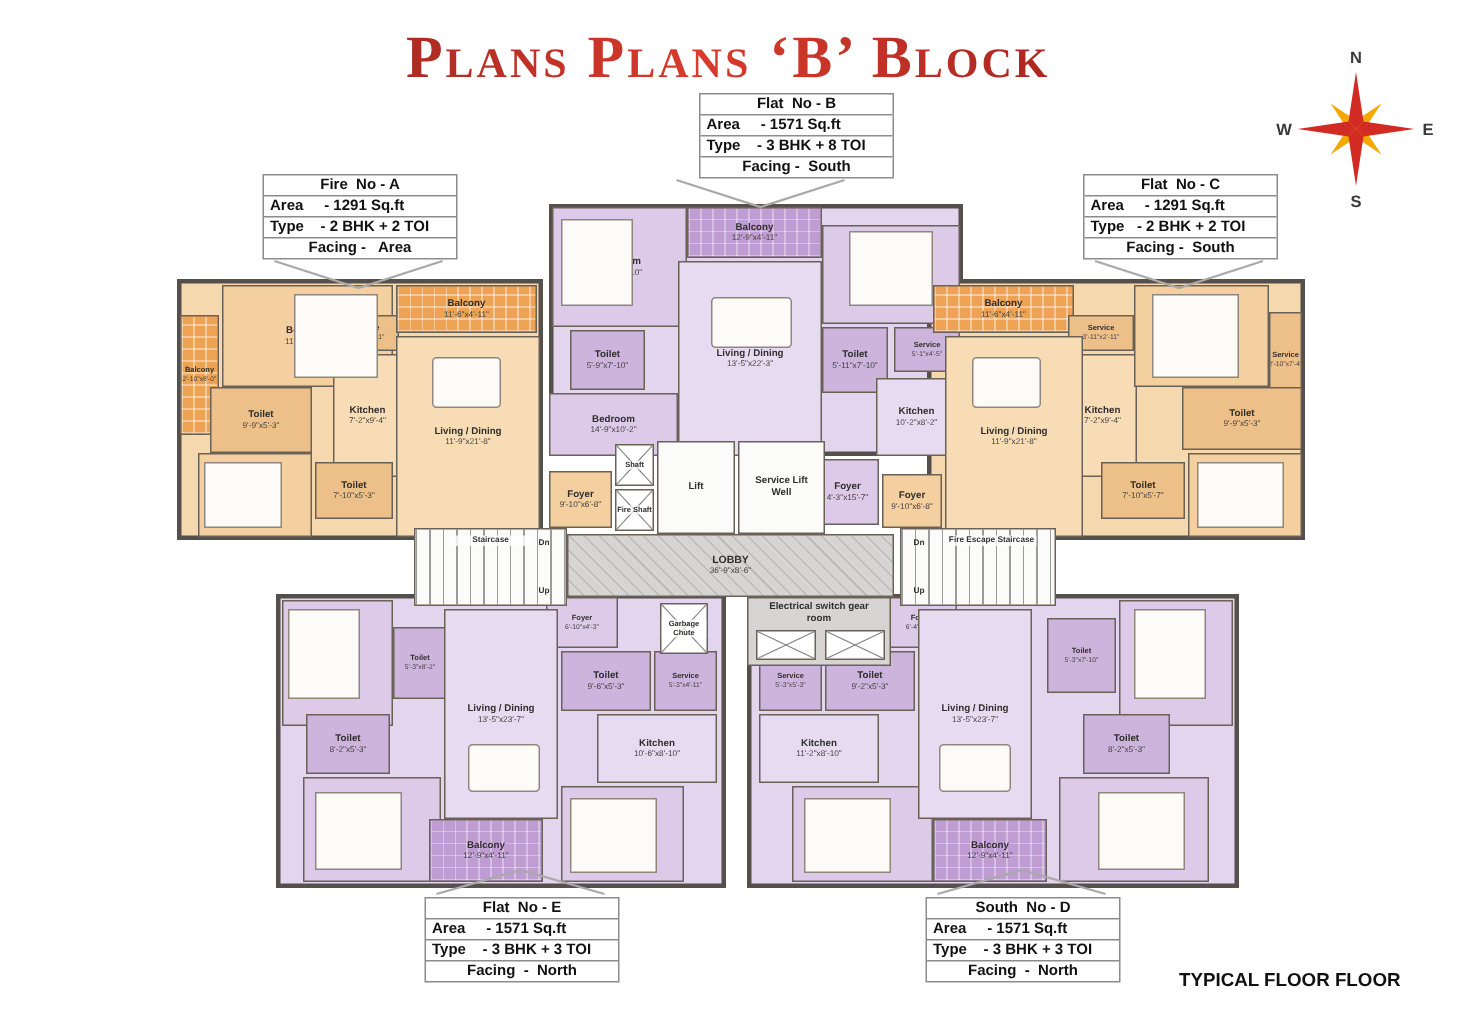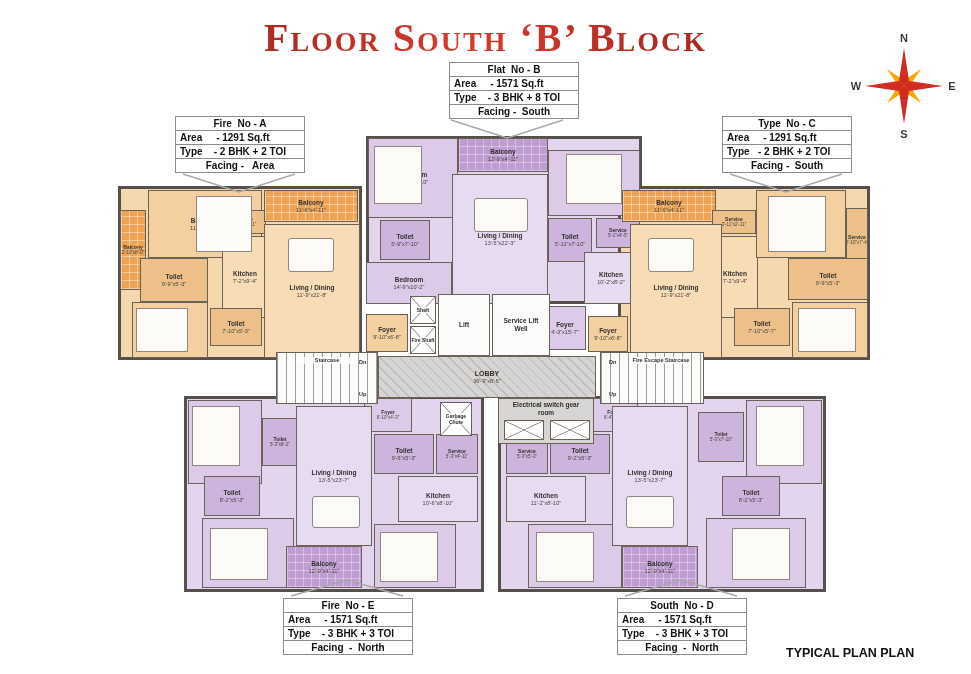--- a/index.html
+++ b/index.html
@@ -28,21 +28,21 @@
   .steps{background-image:repeating-linear-gradient(90deg,#9b9b9b 0 1px,transparent 1px 9px)}
   .xbox{background:linear-gradient(to top right,transparent calc(50% - .7px),#7a7a7a 50%,transparent calc(50% + .7px)),linear-gradient(to bottom right,transparent calc(50% - .7px),#7a7a7a 50%,transparent calc(50% + .7px)),#fff}
   .corelbl{position:absolute;font-size:5.5px;font-weight:bold;color:#333;text-align:center;line-height:1.2}
   .fur{position:absolute;background:#fcfbf8;border:1px solid #8f877d;box-sizing:border-box}
   .fur.tbl{border-radius:3px}
   .footer{position:absolute;left:786px;top:613px;font-size:12.5px;font-weight:bold;color:#111;line-height:16px;white-space:pre}
 </style>
 </head>
 <body>
 
-<div class="title">Floor South ‘B’ Block</div>
+<div class="title">Plans Plans ‘B’ Block</div>
 
 <svg class="abs" style="left:848px;top:28px" width="112" height="112" viewBox="0 0 112 112">
   <g transform="rotate(45 56 58)">
     <polygon points="56,34 60,54 56,58 52,54" fill="#f5a800"></polygon>
     <polygon points="56,82 60,62 56,58 52,62" fill="#f5a800"></polygon>
     <polygon points="80,58 60,54 56,58 60,62" fill="#f5a800"></polygon>
     <polygon points="32,58 52,54 56,58 52,62" fill="#f5a800"></polygon>
   </g>
   <g>
     <polygon points="56,20 61,53 56,58 51,53" fill="#d22b23"></polygon>
@@ -327,34 +327,34 @@
   </div>
 <div class="rm xbox" style="left:504px;top:420px;width:40px;height:20px"></div>
 <div class="rm xbox" style="left:550px;top:420px;width:40px;height:20px"></div>
 
 <div class="fb" style="left:175px;top:116px">
   <div class="r">Fire  No - A</div>
   <div class="r">Area     - 1291 Sq.ft</div>
   <div class="r">Type    - 2 BHK + 2 TOI</div>
   <div class="r">Facing -   Area</div>
 </div>
-<div class="fb" style="left:449px;top:62px">
+<div class="fb" style="left:466px;top:62px">
   <div class="r">Flat  No - B</div>
   <div class="r">Area     - 1571 Sq.ft</div>
   <div class="r">Type    - 3 BHK + 8 TOI</div>
   <div class="r">Facing -  South</div>
 </div>
 <div class="fb" style="left:722px;top:116px">
-  <div class="r">Type  No - C</div>
+  <div class="r">Flat  No - C</div>
   <div class="r">Area     - 1291 Sq.ft</div>
   <div class="r">Type   - 2 BHK + 2 TOI</div>
   <div class="r">Facing -  South</div>
 </div>
 <div class="fb" style="left:283px;top:598px">
-  <div class="r">Fire  No - E</div>
+  <div class="r">Flat  No - E</div>
   <div class="r">Area     - 1571 Sq.ft</div>
   <div class="r">Type    - 3 BHK + 3 TOI</div>
   <div class="r">Facing  -  North</div>
 </div>
 <div class="fb" style="left:617px;top:598px">
   <div class="r">South  No - D</div>
   <div class="r">Area     - 1571 Sq.ft</div>
   <div class="r">Type    - 3 BHK + 3 TOI</div>
   <div class="r">Facing  -  North</div>
 </div>
@@ -369,16 +369,16 @@
     <polyline points="2,2 58,20 114,2" fill="none" stroke="#a9a9a9" stroke-width="1.5"></polyline>
   </svg>
 <svg class="ptr" style="left:289px;top:578px" width="116" height="20">
     <polyline points="2,18 58,2 114,18" fill="none" stroke="#a9a9a9" stroke-width="1.5"></polyline>
   </svg>
 <svg class="ptr" style="left:623px;top:578px" width="116" height="20">
     <polyline points="2,18 58,2 114,18" fill="none" stroke="#a9a9a9" stroke-width="1.5"></polyline>
   </svg>
 
 <div class="footer">
-  <div>TYPICAL PLAN PLAN</div>
+  <div>TYPICAL FLOOR FLOOR</div>
   
   
 </div>
 
 </body></html>

